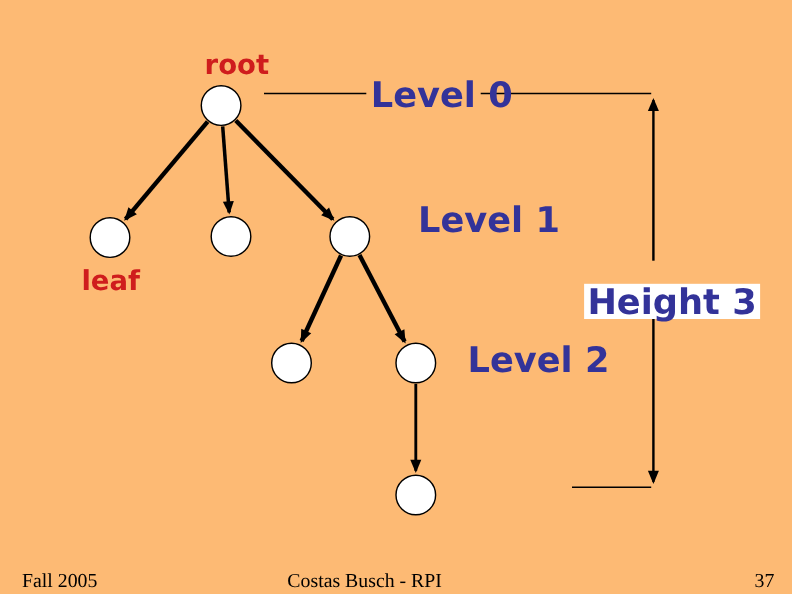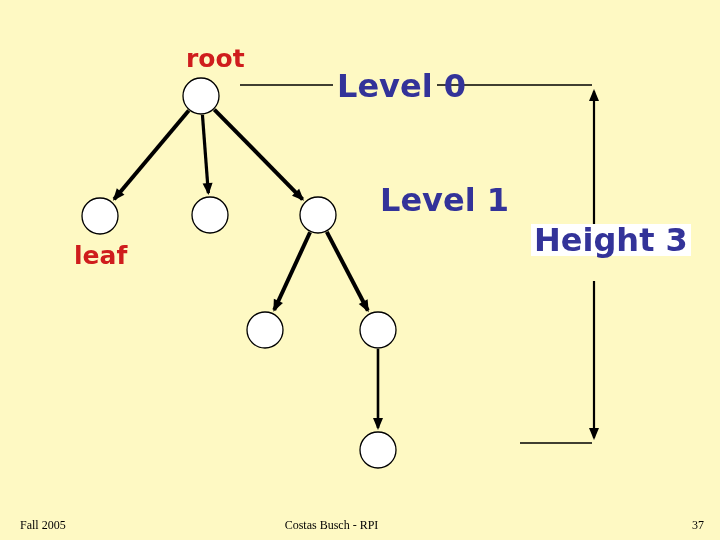--- a/index.html
+++ b/index.html
@@ -1,37 +1,37 @@
 <!DOCTYPE html>
 <html><head>
 <meta charset="utf-8">
 <style>
   html,body{margin:0;padding:0;background:#ffffff;}
   .slide{
     position:relative;
     width:720px;height:540px;
-    background:#fef9c3;
+    background:#fdba74;
     overflow:hidden;
     font-family:"DejaVu Sans", sans-serif;
   }
   .slide svg{position:absolute;left:0;top:0;}
   .lbl{position:absolute;white-space:nowrap;line-height:1;}
   .lbl-red{color:#cf1d1d;font-size:25px;font-weight:700;}
   .lbl-blue{color:#333399;font-size:32px;font-weight:600;}
   .lbl-root{left:186px;top:46px;}
   .lbl-leaf{left:74px;top:243px;text-align:center;}
   .lbl-level0{left:337px;top:70px;}
   .lbl-level1{left:380px;top:184px;}
   .lbl-level2{left:425px;top:311px;}
   .lbl-level3{left:425px;top:432px;}
-  .lbl-height{left:531px;top:224px;background:#ffffff;padding:0 3px;}
+  .lbl-height{left:531px;top:258px;background:#ffffff;padding:0 3px;}
   .footer-item{
     position:absolute;top:518px;
     font-family:"Liberation Serif", serif;
-    font-size:12px;color:#000000;white-space:nowrap;
+    font-size:18px;color:#000000;white-space:nowrap;
   }
   .footer-left{left:20px;}
   .footer-center{left:0;width:663px;text-align:center;}
   .footer-right{right:16px;}
 </style>
 </head>
 <body>
 
 <div class="slide">
 
@@ -66,19 +66,20 @@
         <circle cx="265" cy="330" r="18" fill="#ffffff" stroke="#000000" stroke-width="1.3"></circle>
         <circle cx="378" cy="330" r="18" fill="#ffffff" stroke="#000000" stroke-width="1.3"></circle>
         <circle cx="378" cy="450" r="18" fill="#ffffff" stroke="#000000" stroke-width="1.3"></circle>
       </g>
   </svg>
 
   <div class="lbl lbl-red lbl-root">root</div>
   <div class="lbl lbl-red lbl-leaf">leaf</div>
   <div class="lbl lbl-blue lbl-level0">Level 0</div>
   <div class="lbl lbl-blue lbl-level1">Level 1</div>
+  <div class="lbl lbl-blue lbl-level2">Level 2</div>
   <div class="lbl lbl-blue lbl-height">Height 3</div>
 
   <div class="footer-item footer-left">Fall 2005</div>
   <div class="footer-item footer-center">Costas Busch - RPI</div>
   <div class="footer-item footer-right">37</div>
 
 </div>
 
 </body></html>

